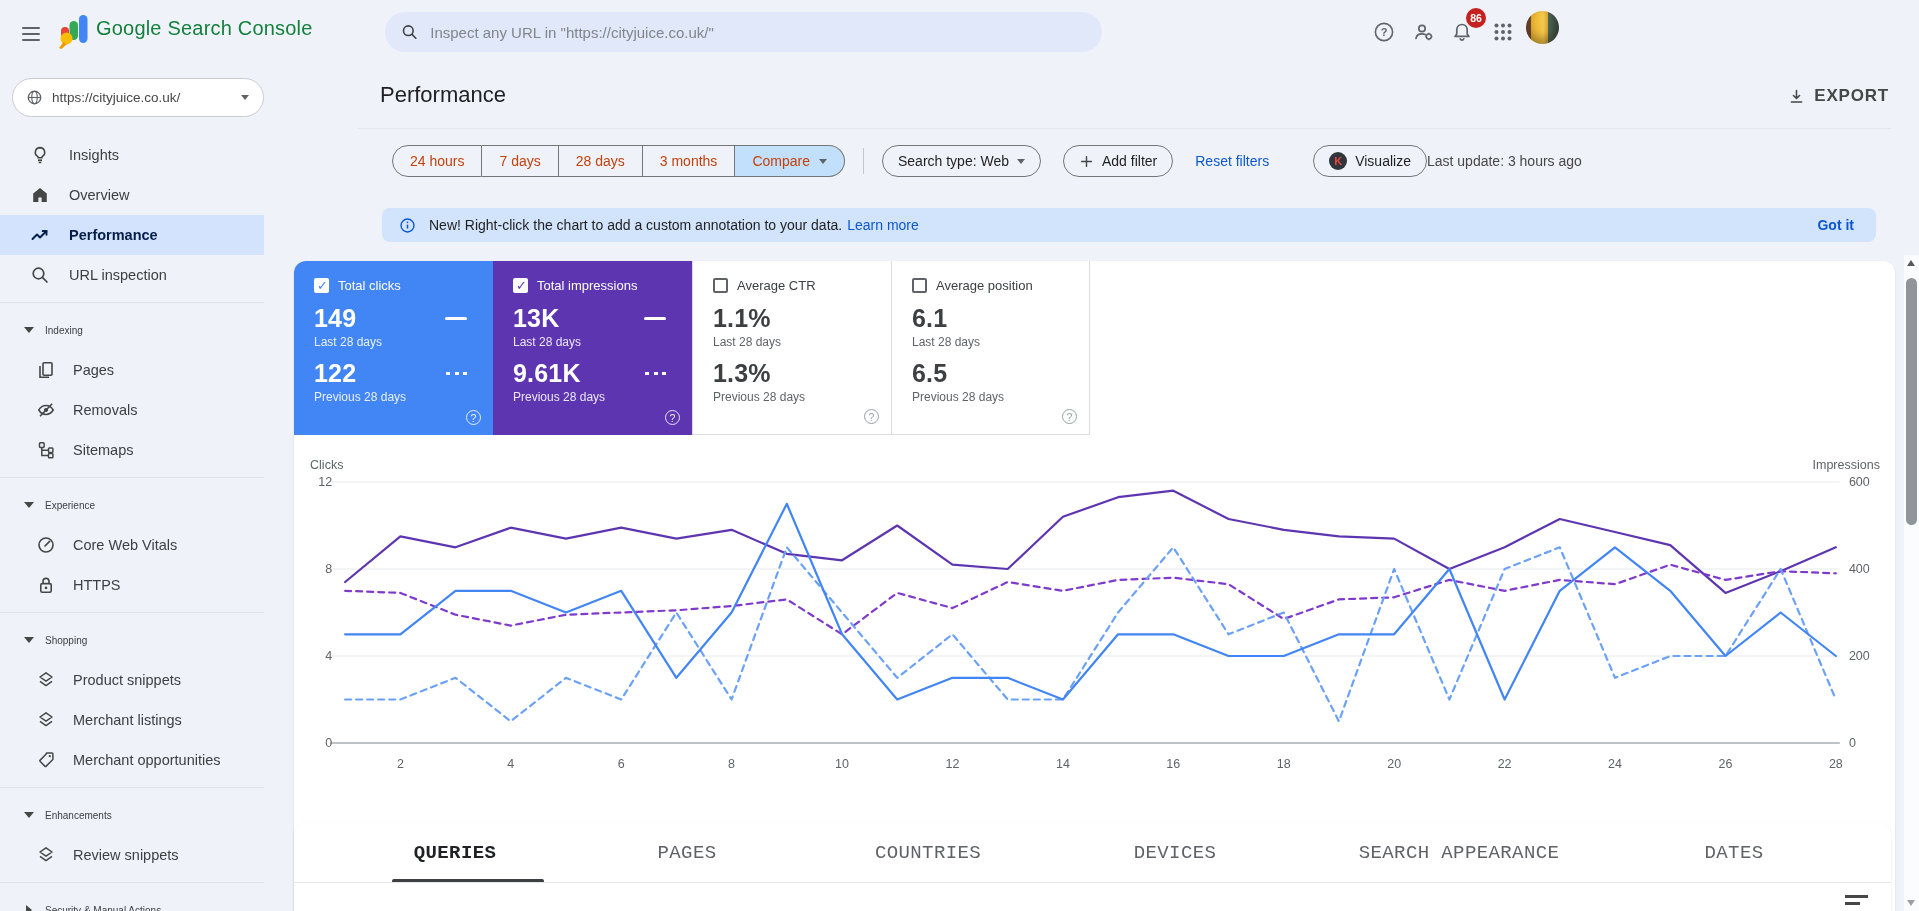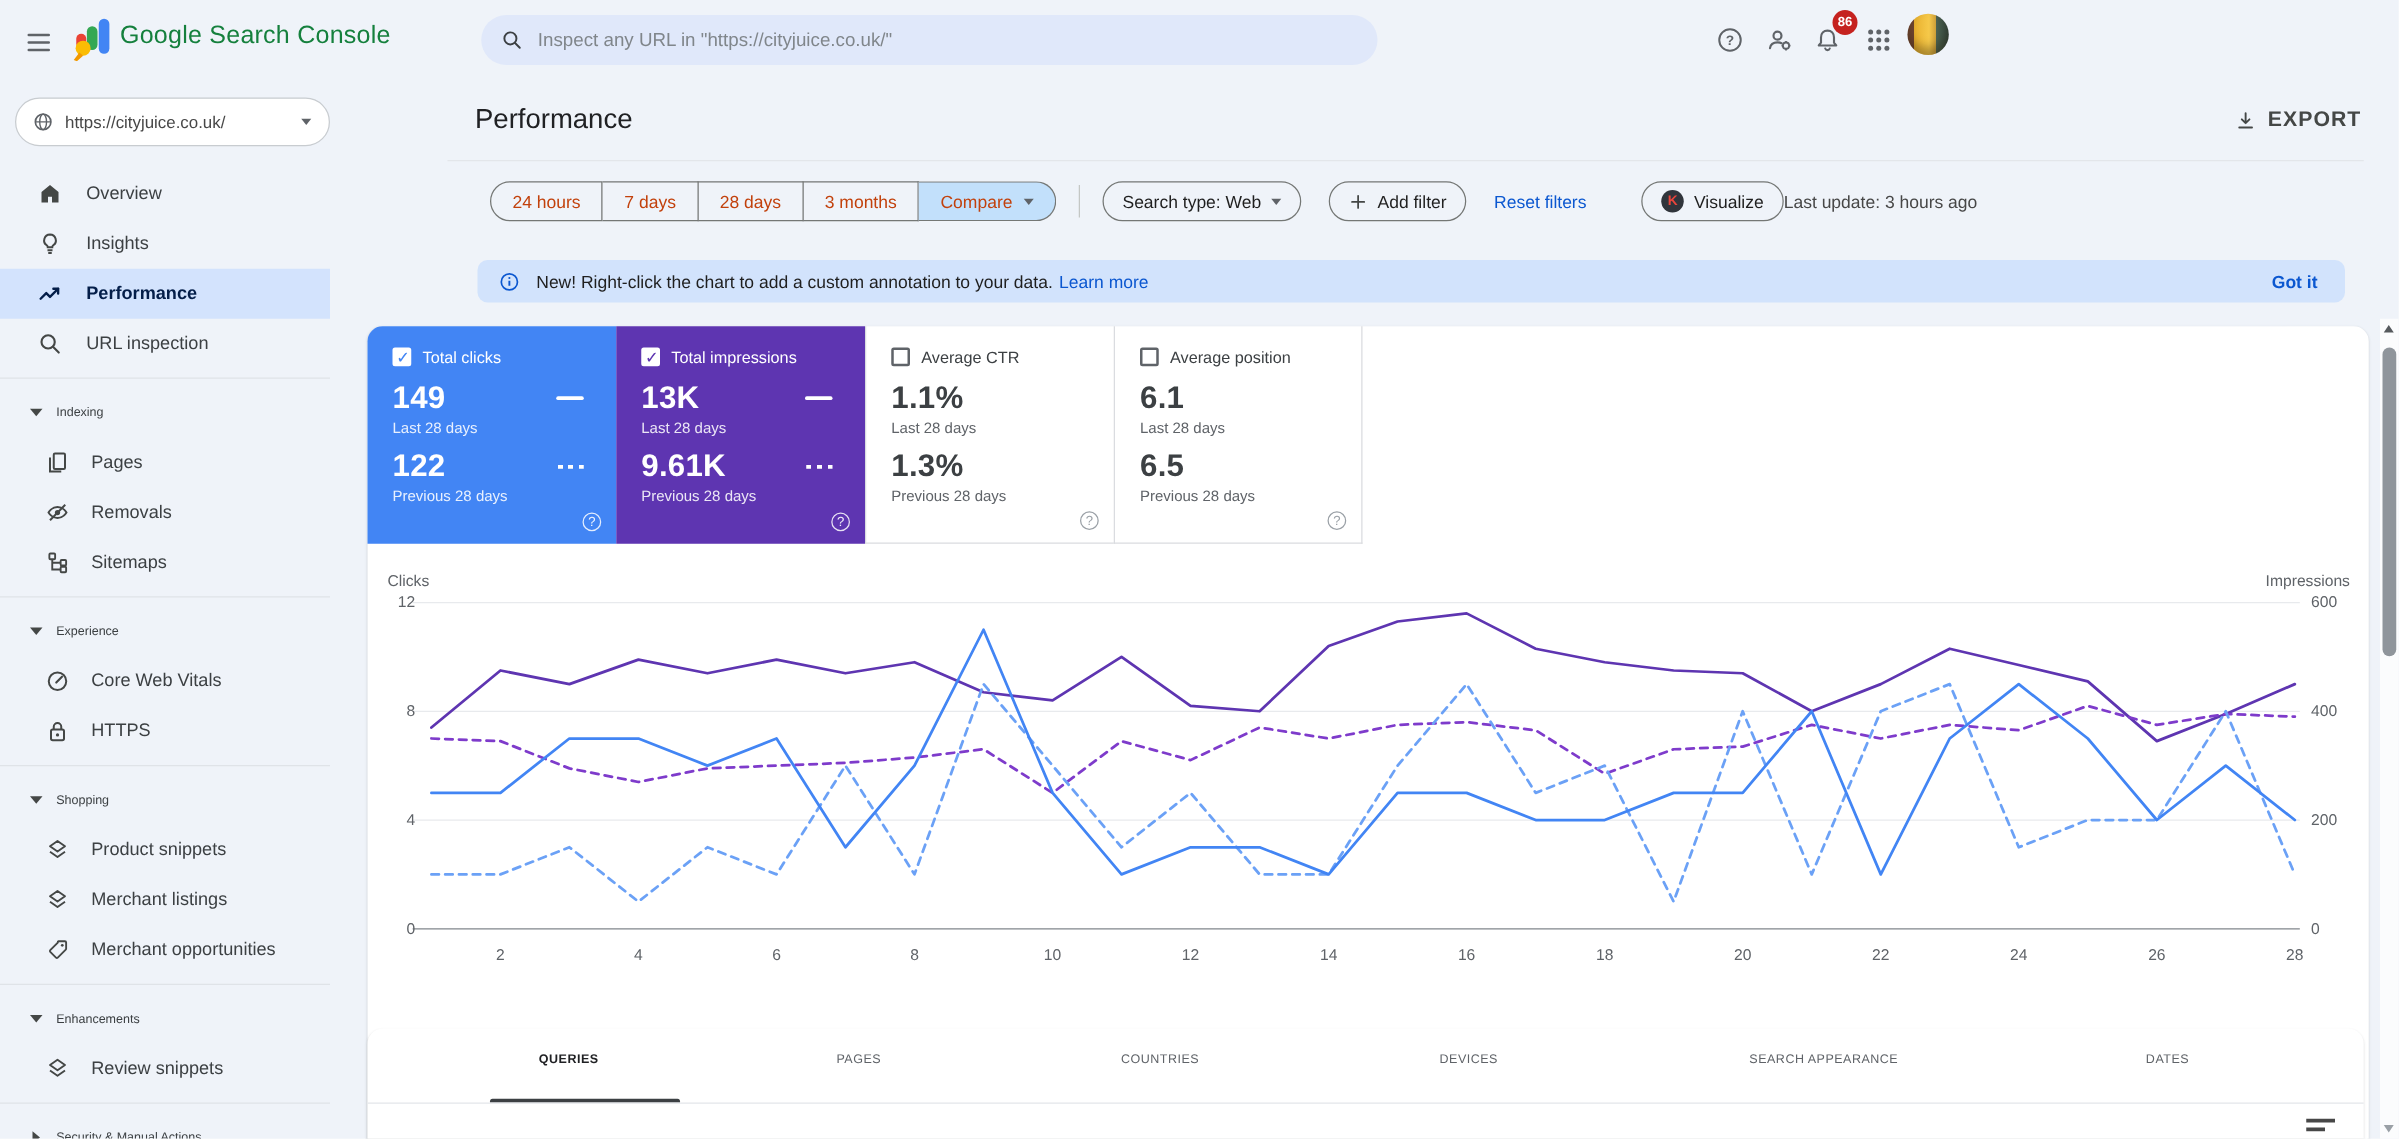--- a/index.html
+++ b/index.html
@@ -81,21 +81,21 @@
   .tile.colored .tile-val { color:#fff; }
   .tile.colored .tile-period { color:rgba(255,255,255,.88); }
   .tile:not(.colored) .tile-label { color:#3c4043; }
   .tile:not(.colored) .tile-val { color:#3c4043; }
   .tile-help { position:absolute; right:12px; bottom:10px; width:15px; height:15px; border:1.5px solid #9aa0a6; border-radius:50%; color:#9aa0a6; font-size:10.5px; display:flex; align-items:center; justify-content:center; }
   .tile.colored .tile-help { border-color:rgba(255,255,255,.85); color:rgba(255,255,255,.92); }
   .chart-area { position:absolute; left:0; right:0; top:174px; height:368px; }
   .chart-area svg text { font-size:12.5px; fill:#5f6368; font-family:"Liberation Sans","DejaVu Sans",sans-serif; }
 
   .tabs-card { position:absolute; left:30px; right:28px; top:759px; bottom:0; background:#fff; border-radius:12px 12px 0 0; box-shadow:0 1px 2px rgba(60,64,67,.18); overflow:hidden; }
-  .tab { position:absolute; top:19px; transform:translateX(-50%); font-size:10px; letter-spacing:.4px; color:#5f6368; font-weight:500; cursor:pointer; white-space:nowrap; }
+  .tab { position:absolute; top:19px; transform:translateX(-50%); font-size:19px; letter-spacing:.4px; color:#5f6368; font-weight:500; cursor:pointer; white-space:nowrap;font-family:Liberation Mono, monospace; }
   .tab.active { color:#202124; font-weight:bold; }
   .tab-underline { position:absolute; left:98px; top:56px; width:152px; height:3px; background:#3c4043; border-radius:2px 2px 0 0; }
   .tab-divider { position:absolute; left:0; right:0; top:59px; height:1px; background:#e3e6ea; }
   .sort-icon { position:absolute; right:23px; top:72px; width:23px; cursor:pointer; }
   .sort-icon i { display:block; height:2.8px; background:#474747; margin-bottom:4.5px; }
   .sort-icon i:nth-child(2) { width:15px; }
 
   
   .scrollbar { position:absolute; right:0; top:255px; bottom:0; width:15px; background:#fbfcfd; }
   .sb-thumb { position:absolute; left:2px; top:23px; width:11px; height:247px; background:#8f959b; border-radius:6px; cursor:pointer; }
@@ -182,31 +182,31 @@
         <ellipse cx="10" cy="10" rx="3.2" ry="7.3" fill="none" stroke="#5f6368" stroke-width="1.3"></ellipse>
         <line x1="2.7" y1="10" x2="17.3" y2="10" stroke="#5f6368" stroke-width="1.3"></line>
       </svg>
     <span class="prop-url">https://cityjuice.co.uk/</span>
     <span class="caret"></span>
   </div>
 
   <div class="nav">
     <div class="nav-item">
       <svg class="nicon" viewBox="0 0 20 20">
-          <path d="M3.2 17V8.6L10 3l6.8 5.6V17h-5.2v-4.6H8.4V17z" fill="#444746"></path>
-        </svg>
-      <span>Overview</span>
-    </div>
-    <div class="nav-item">
-      <svg class="nicon" viewBox="0 0 20 20">
           <path d="M10 2.6a4.7 4.7 0 0 1 2.6 8.6c-.5.4-.8 1-.8 1.6H8.2c0-.6-.3-1.2-.8-1.6A4.7 4.7 0 0 1 10 2.6z" fill="none" stroke="#444746" stroke-width="1.6"></path>
           <line x1="8" y1="15.2" x2="12" y2="15.2" stroke="#444746" stroke-width="1.6"></line>
           <line x1="8.6" y1="17.4" x2="11.4" y2="17.4" stroke="#444746" stroke-width="1.6"></line>
         </svg>
       <span>Insights</span>
+    </div>
+    <div class="nav-item">
+      <svg class="nicon" viewBox="0 0 20 20">
+          <path d="M3.2 17V8.6L10 3l6.8 5.6V17h-5.2v-4.6H8.4V17z" fill="#444746"></path>
+        </svg>
+      <span>Overview</span>
     </div>
     <div class="nav-item active">
       <svg class="nicon" viewBox="0 0 20 20">
           <path d="M2.5 14 7 9.5l3 3 6.5-6.5" fill="none" stroke="#041e49" stroke-width="1.9" stroke-linecap="round" stroke-linejoin="round"></path>
           <path d="M12.7 6h3.8v3.8" fill="none" stroke="#041e49" stroke-width="1.9" stroke-linecap="round" stroke-linejoin="round"></path>
         </svg>
       <span>Performance</span>
     </div>
     <div class="nav-item">
       <svg class="nicon" viewBox="0 0 20 20">

